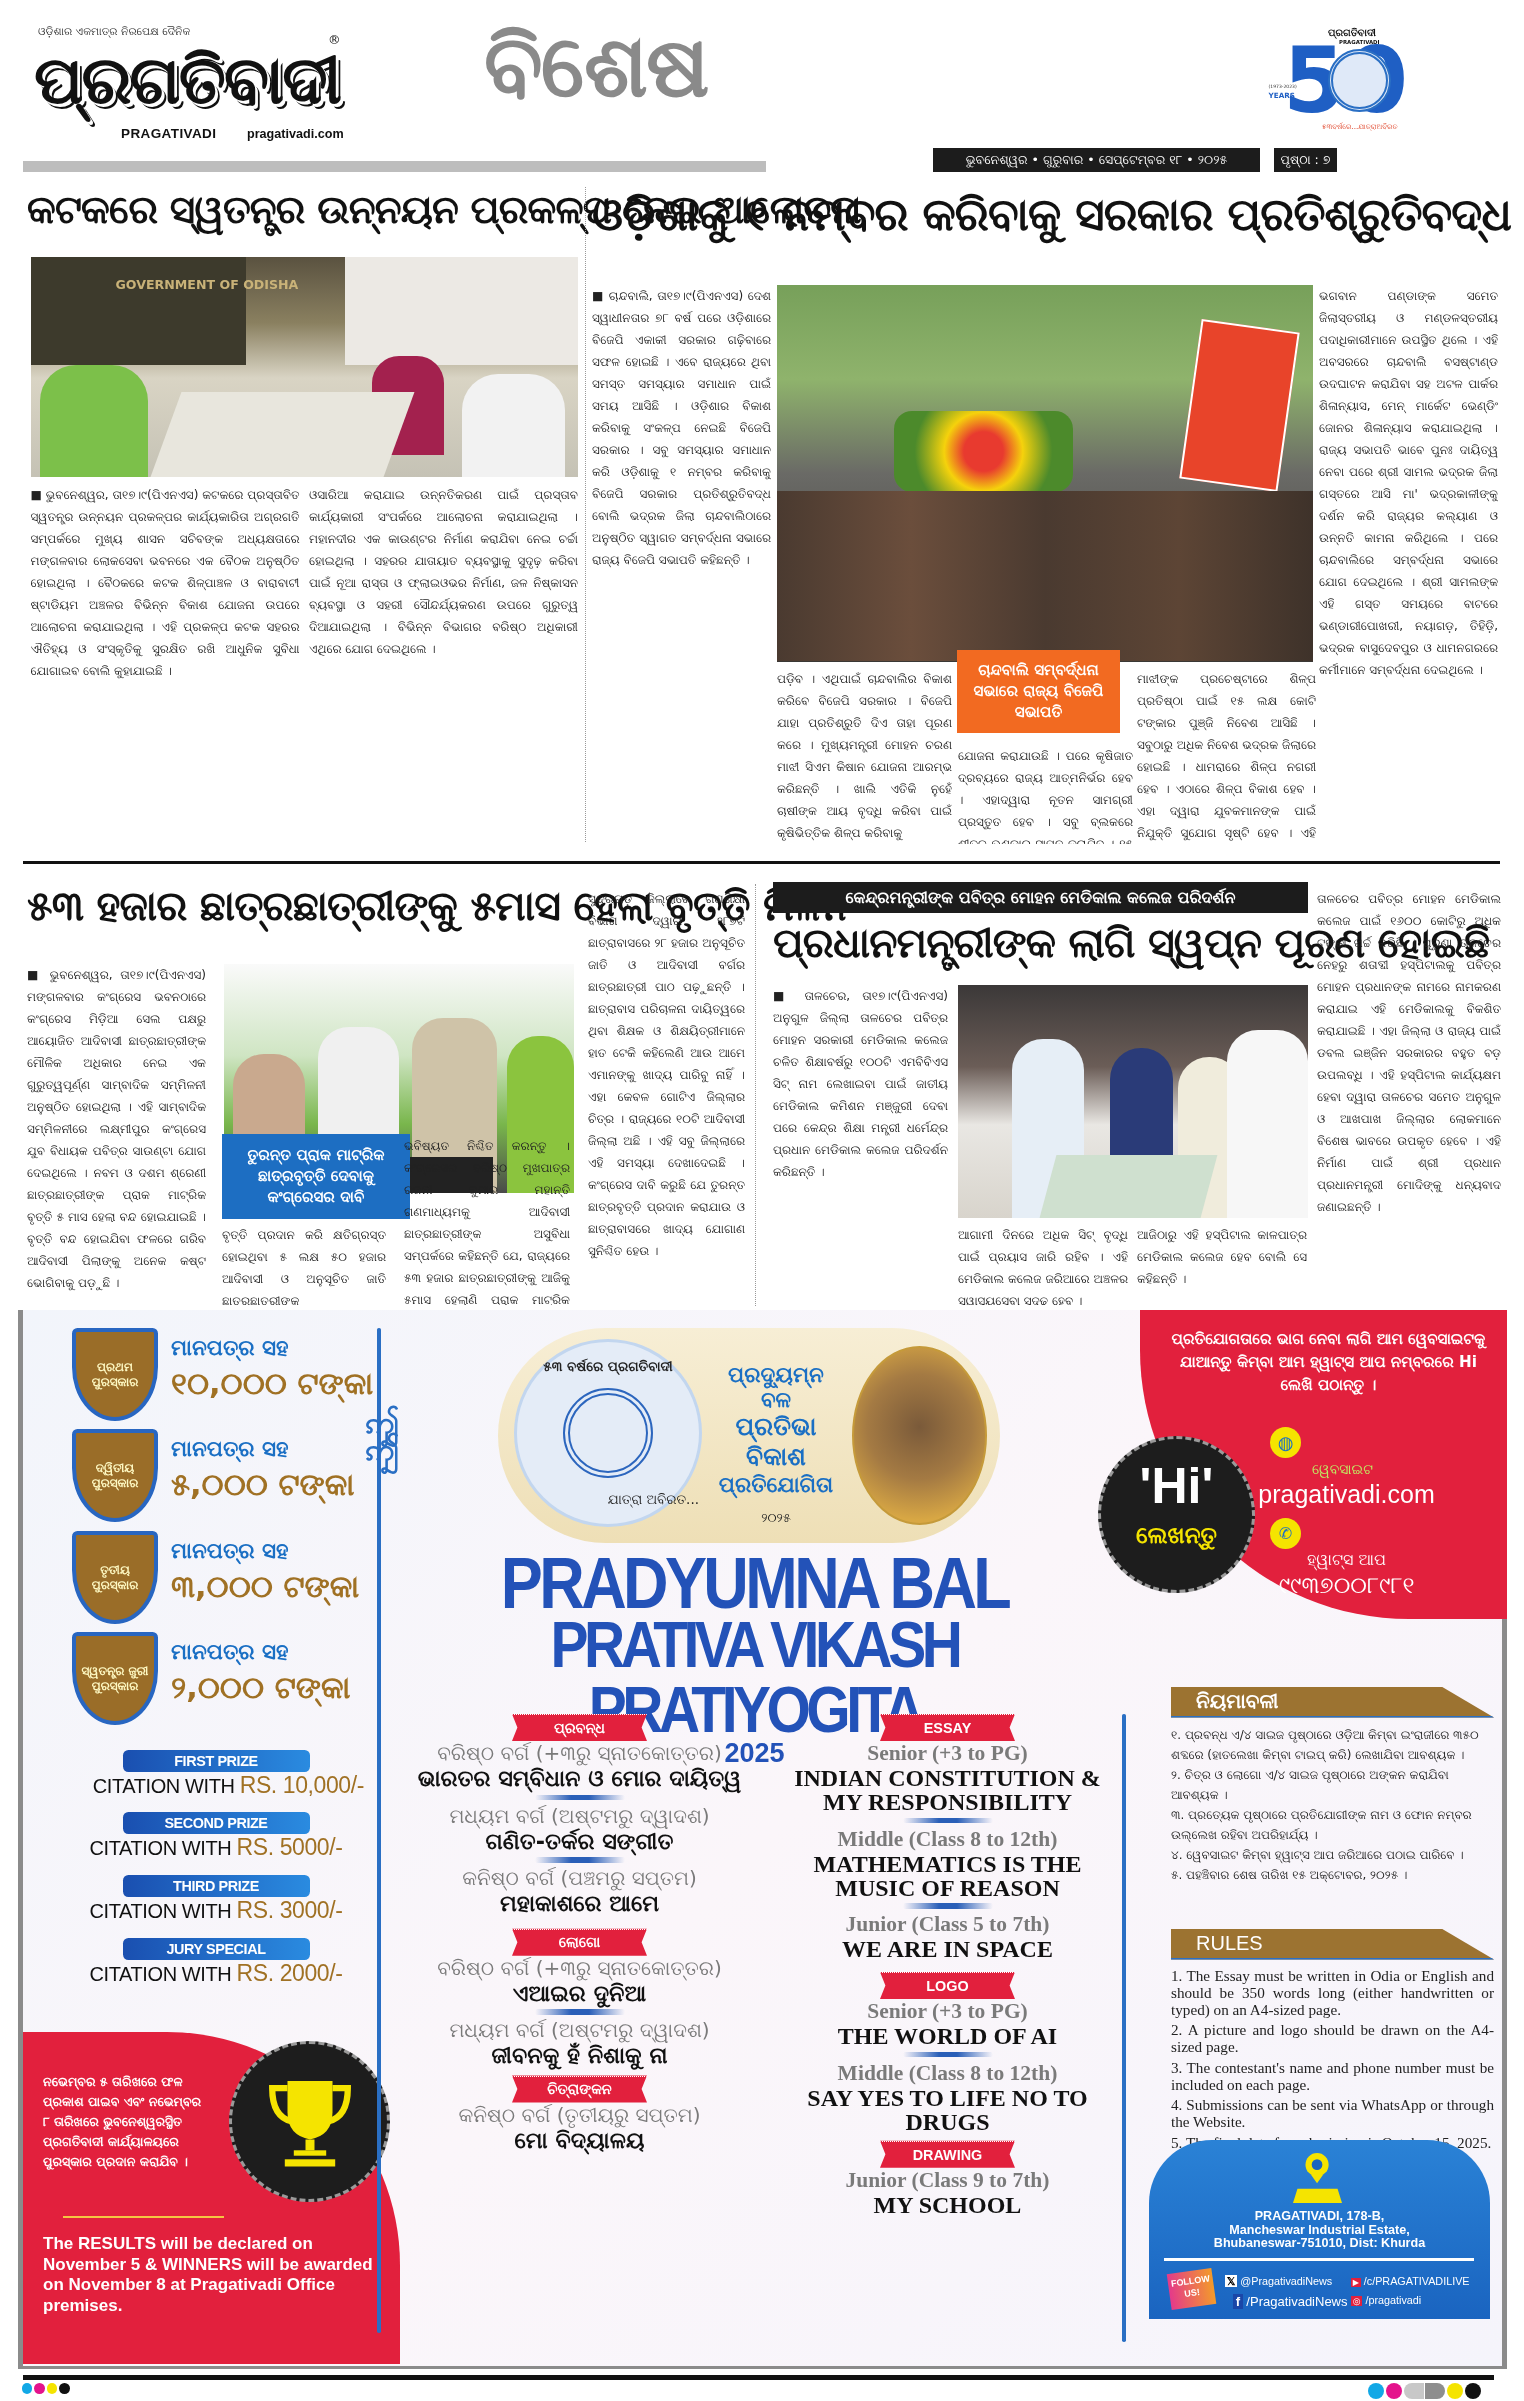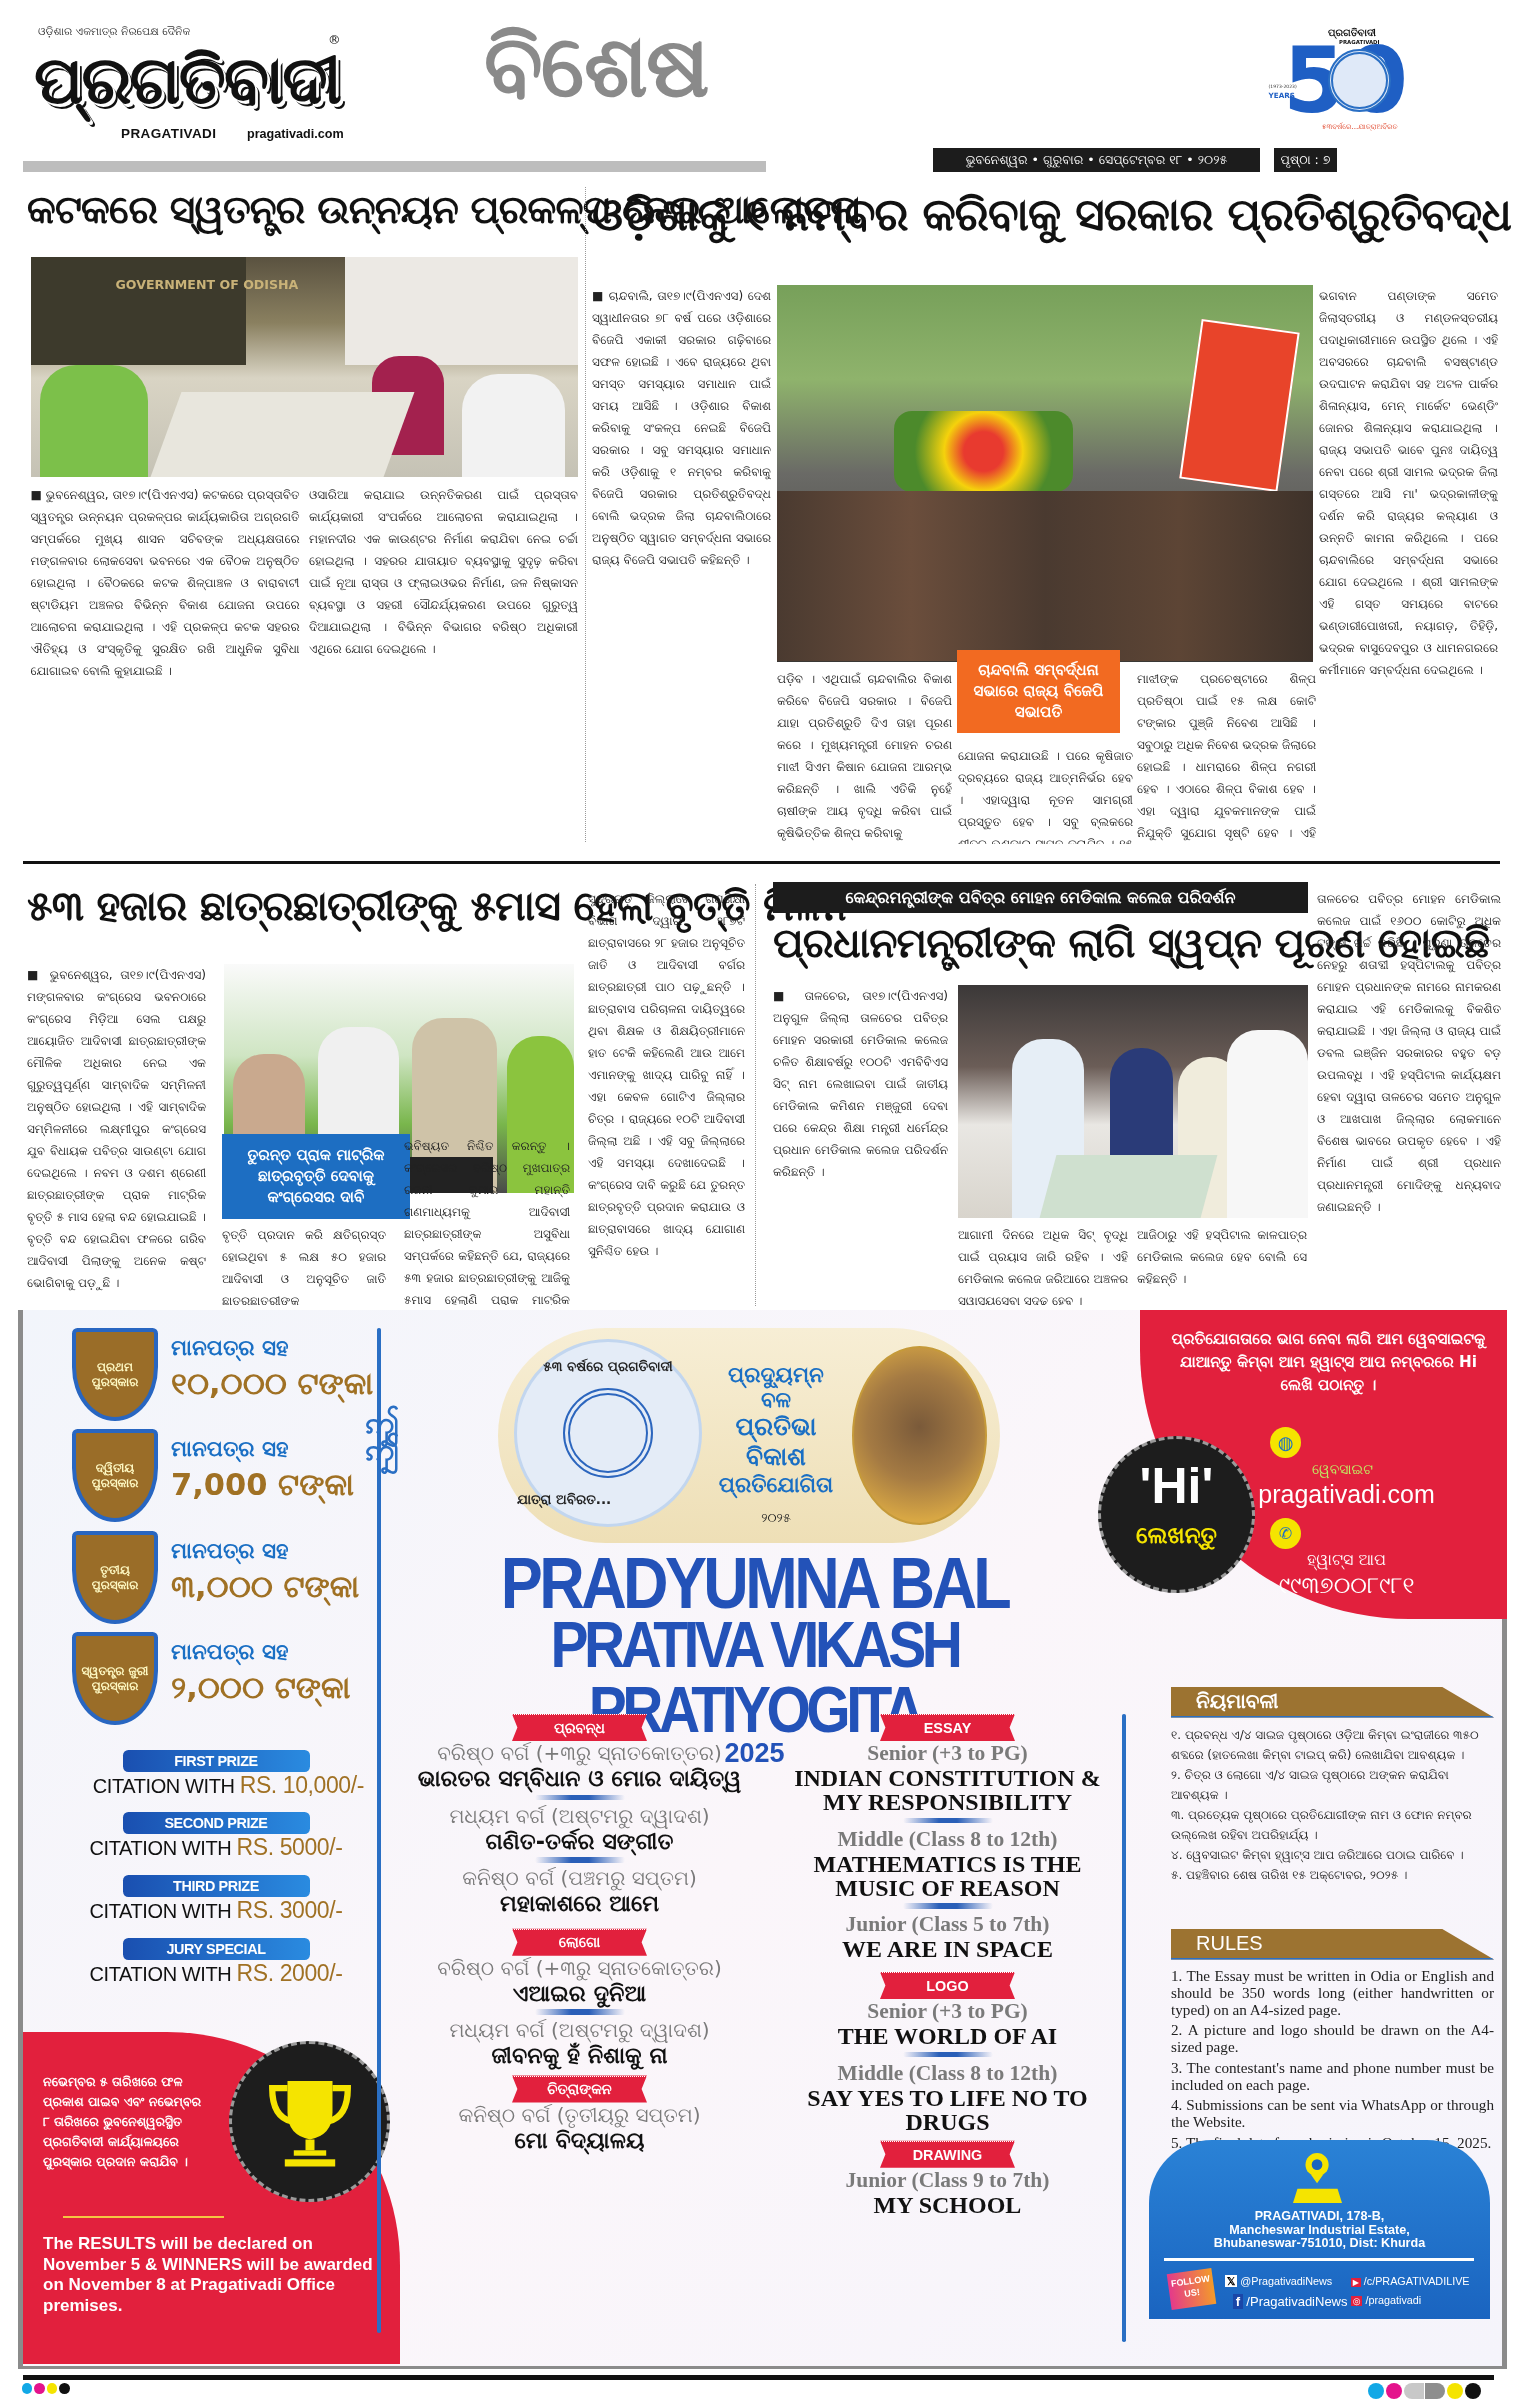--- a/index.html
+++ b/index.html
@@ -128,21 +128,21 @@
 <div class="abs" id="ad">
 
   <div class="abs" style="left:49px;top:18px">
     <div class="shield">ପ୍ରଥମ ପୁରସ୍କାର</div>
     <div class="abs prize-sub" style="left:99px;top:7.2px;white-space:nowrap">ମାନପତ୍ର ସହ</div>
     <div class="abs prize-amt" style="left:99px;top:38px;white-space:nowrap">୧୦,୦୦୦ ଟଙ୍କା</div>
   </div>
   <div class="abs" style="left:49px;top:119px">
     <div class="shield">ଦ୍ୱିତୀୟ ପୁରସ୍କାର</div>
     <div class="abs prize-sub" style="left:99px;top:7.2px;white-space:nowrap">ମାନପତ୍ର ସହ</div>
-    <div class="abs prize-amt" style="left:99px;top:38px;white-space:nowrap">7,000 ଟଙ୍କା</div>
+    <div class="abs prize-amt" style="left:99px;top:38px;white-space:nowrap">୫,୦୦୦ ଟଙ୍କା</div>
   </div>
   <div class="abs" style="left:49px;top:221px">
     <div class="shield">ତୃତୀୟ ପୁରସ୍କାର</div>
     <div class="abs prize-sub" style="left:99px;top:7.2px;white-space:nowrap">ମାନପତ୍ର ସହ</div>
     <div class="abs prize-amt" style="left:99px;top:38px;white-space:nowrap">୩,୦୦୦ ଟଙ୍କା</div>
   </div>
   <div class="abs" style="left:49px;top:322px">
     <div class="shield">ସ୍ୱତନ୍ତ୍ର ଜୁରୀ ପୁରସ୍କାର</div>
     <div class="abs prize-sub" style="left:99px;top:7.2px;white-space:nowrap">ମାନପତ୍ର ସହ</div>
     <div class="abs prize-amt" style="left:99px;top:38px;white-space:nowrap">୨,୦୦୦ ଟଙ୍କା</div>
@@ -182,21 +182,21 @@
   </div>
 
   <div class="abs vert-orn" style="left:354px;top:18px;height:1005px"></div>
   <div class="abs swirl" style="left:342px;top:99px">ꩵ<br>ꩵ</div>
   <div class="abs vert-orn" style="left:1099px;top:404px;height:628px"></div>
 
   <div class="abs" style="left:475px;top:18px;width:502px;height:215px;background:linear-gradient(180deg,#f7eed5,#eedfb6);border-radius:108px">
     <div class="abs" style="left:16px;top:10.8px;width:188px;height:188px;border-radius:50%;background:#e4ecf7;border:3.6px solid #c2d6ef;display:flex;align-items:center;justify-content:center">
       <div style="position:absolute;top:16px;width:100%;text-align:center;font-weight:800;font-size:13.5px;color:#222">୫୩ ବର୍ଷରେ ପ୍ରଗତିବାଦୀ</div>
       <div style="width:90px;height:90px;border-radius:50%;border:7.2px double #2c66be"></div>
-      <div style="position:absolute;bottom:16px;width:100%;text-align:left;font-weight:700;font-size:13.5px;color:#222">ଯାତ୍ରା ଅବିରତ...</div>
+      <div style="position:absolute;bottom:16px;width:100%;text-align:right;font-weight:400;font-size:13.5px;color:#222">ଯାତ୍ରା ଅବିରତ...</div>
     </div>
     <div class="abs" style="left:215px;top:34px;width:126px;text-align:center">
       <div style="font-weight:900;font-size:21.5px;color:#1a6fc4">ପ୍ରଦ୍ୟୁମ୍ନ ବଳ</div>
       <div style="font-weight:900;font-size:25px;color:#1a6fc4">ପ୍ରତିଭା ବିକାଶ</div>
       <div style="font-weight:700;font-size:21.5px;color:#1a6fc4">ପ୍ରତିଯୋଗିତା</div>
       <div style="font-size:12.6px;color:#222;margin-top:12.6px">୨୦୨୫</div>
     </div>
     <div class="abs" style="left:354px;top:18px;width:135px;height:179px;border-radius:50%;background:radial-gradient(circle at 50% 45%,#7a5a3a 0%,#a47a43 45%,#d8a744 80%);border:2.7px solid #c59a3a"></div>
   </div>
 

